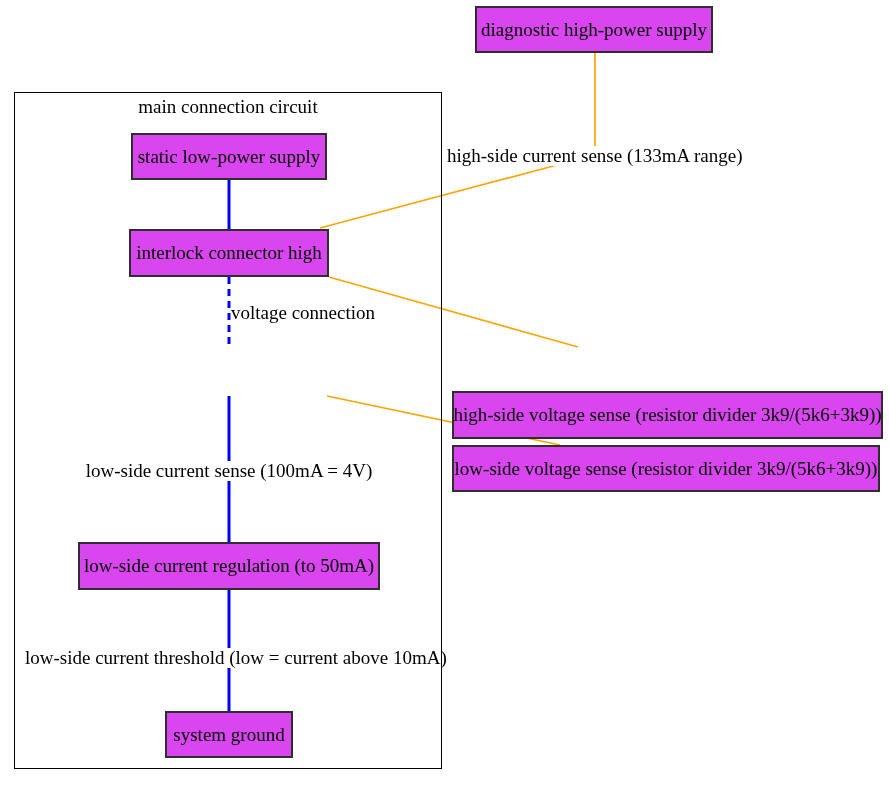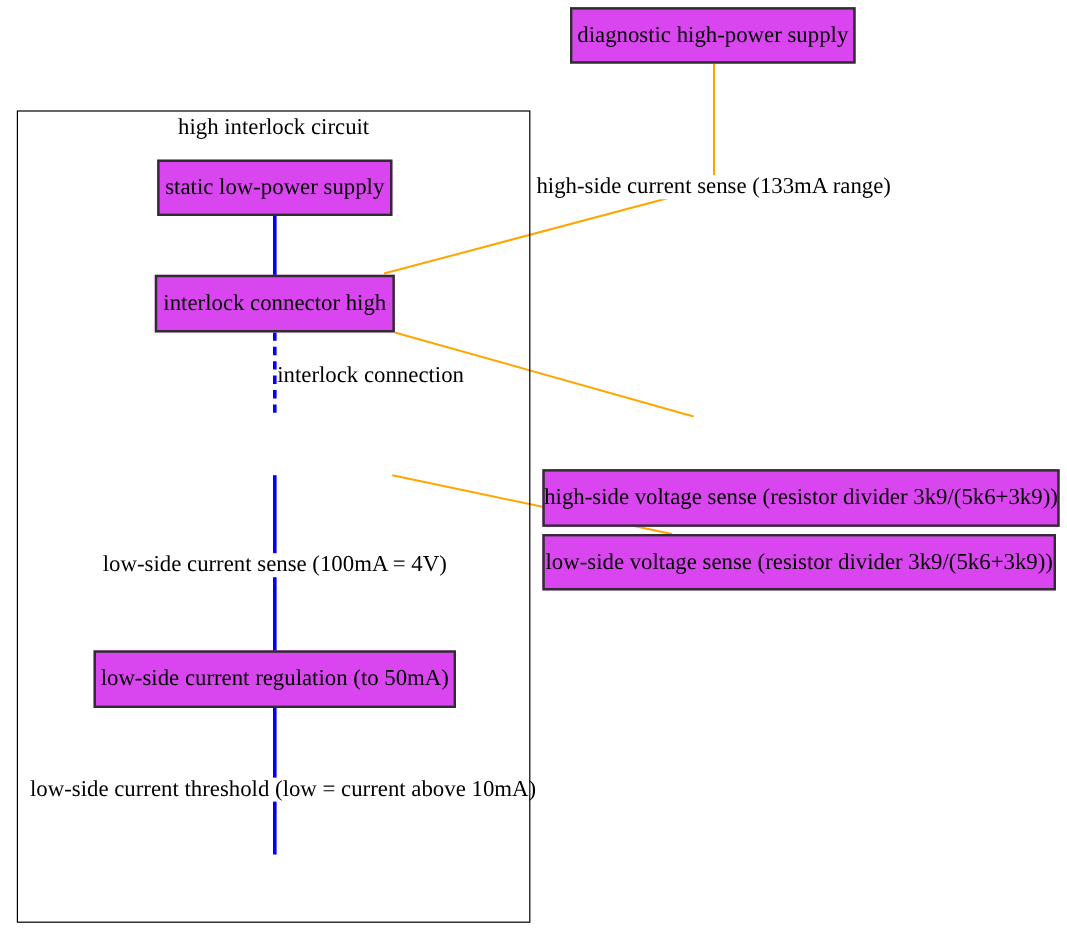--- a/index.html
+++ b/index.html
@@ -93,27 +93,28 @@
     <line x1="229" y1="396" x2="229" y2="543" stroke-width="3" stroke="#0000ff"></line>
     <line x1="229" y1="590" x2="229" y2="712" stroke-width="3" stroke="#0000ff"></line>
 
     <line x1="595" y1="53" x2="595" y2="146" stroke-width="1.7" stroke="#ffa500"></line>
     <line x1="557" y1="165" x2="320" y2="228" stroke-width="1.7" stroke="#ffa500"></line>
     <line x1="329" y1="277" x2="578" y2="347" stroke-width="1.7" stroke="#ffa500"></line>
     <line x1="327" y1="396" x2="560" y2="445" stroke-width="1.7" stroke="#ffa500"></line>
   </svg>
 
   <div class="frame"></div>
-  <div class="cluster-title">high interlock circuit</div>
+  <div class="cluster-title">main connection circuit</div>
 
   <div class="node" id="node-diag">diagnostic high-power supply</div>
   <div class="node" id="node-ichigh">interlock connector high</div>
   <div class="node" id="node-static">static low-power supply</div>
   <div class="node" id="node-reg">low-side current regulation (to 50mA)</div>
+  <div class="node" id="node-gnd">system ground</div>
   <div class="node" id="node-hsv">high-side voltage sense (resistor divider 3k9/(5k6+3k9))</div>
   <div class="node" id="node-lsv">low-side voltage sense (resistor divider 3k9/(5k6+3k9))</div>
 
   <div class="edge-label centered" id="lbl-hscurrent">high-side current sense (133mA range)</div>
-  <div class="edge-label left-aligned" id="lbl-external">interlock connection</div>
+  <div class="edge-label left-aligned" id="lbl-external">voltage connection</div>
   <div class="edge-label centered" id="lbl-lscurrent">low-side current sense (100mA = 4V)</div>
   <div class="edge-label centered" id="lbl-threshold">low-side current threshold (low = current above 10mA)</div>
 
 </div>
 
 </body></html>

